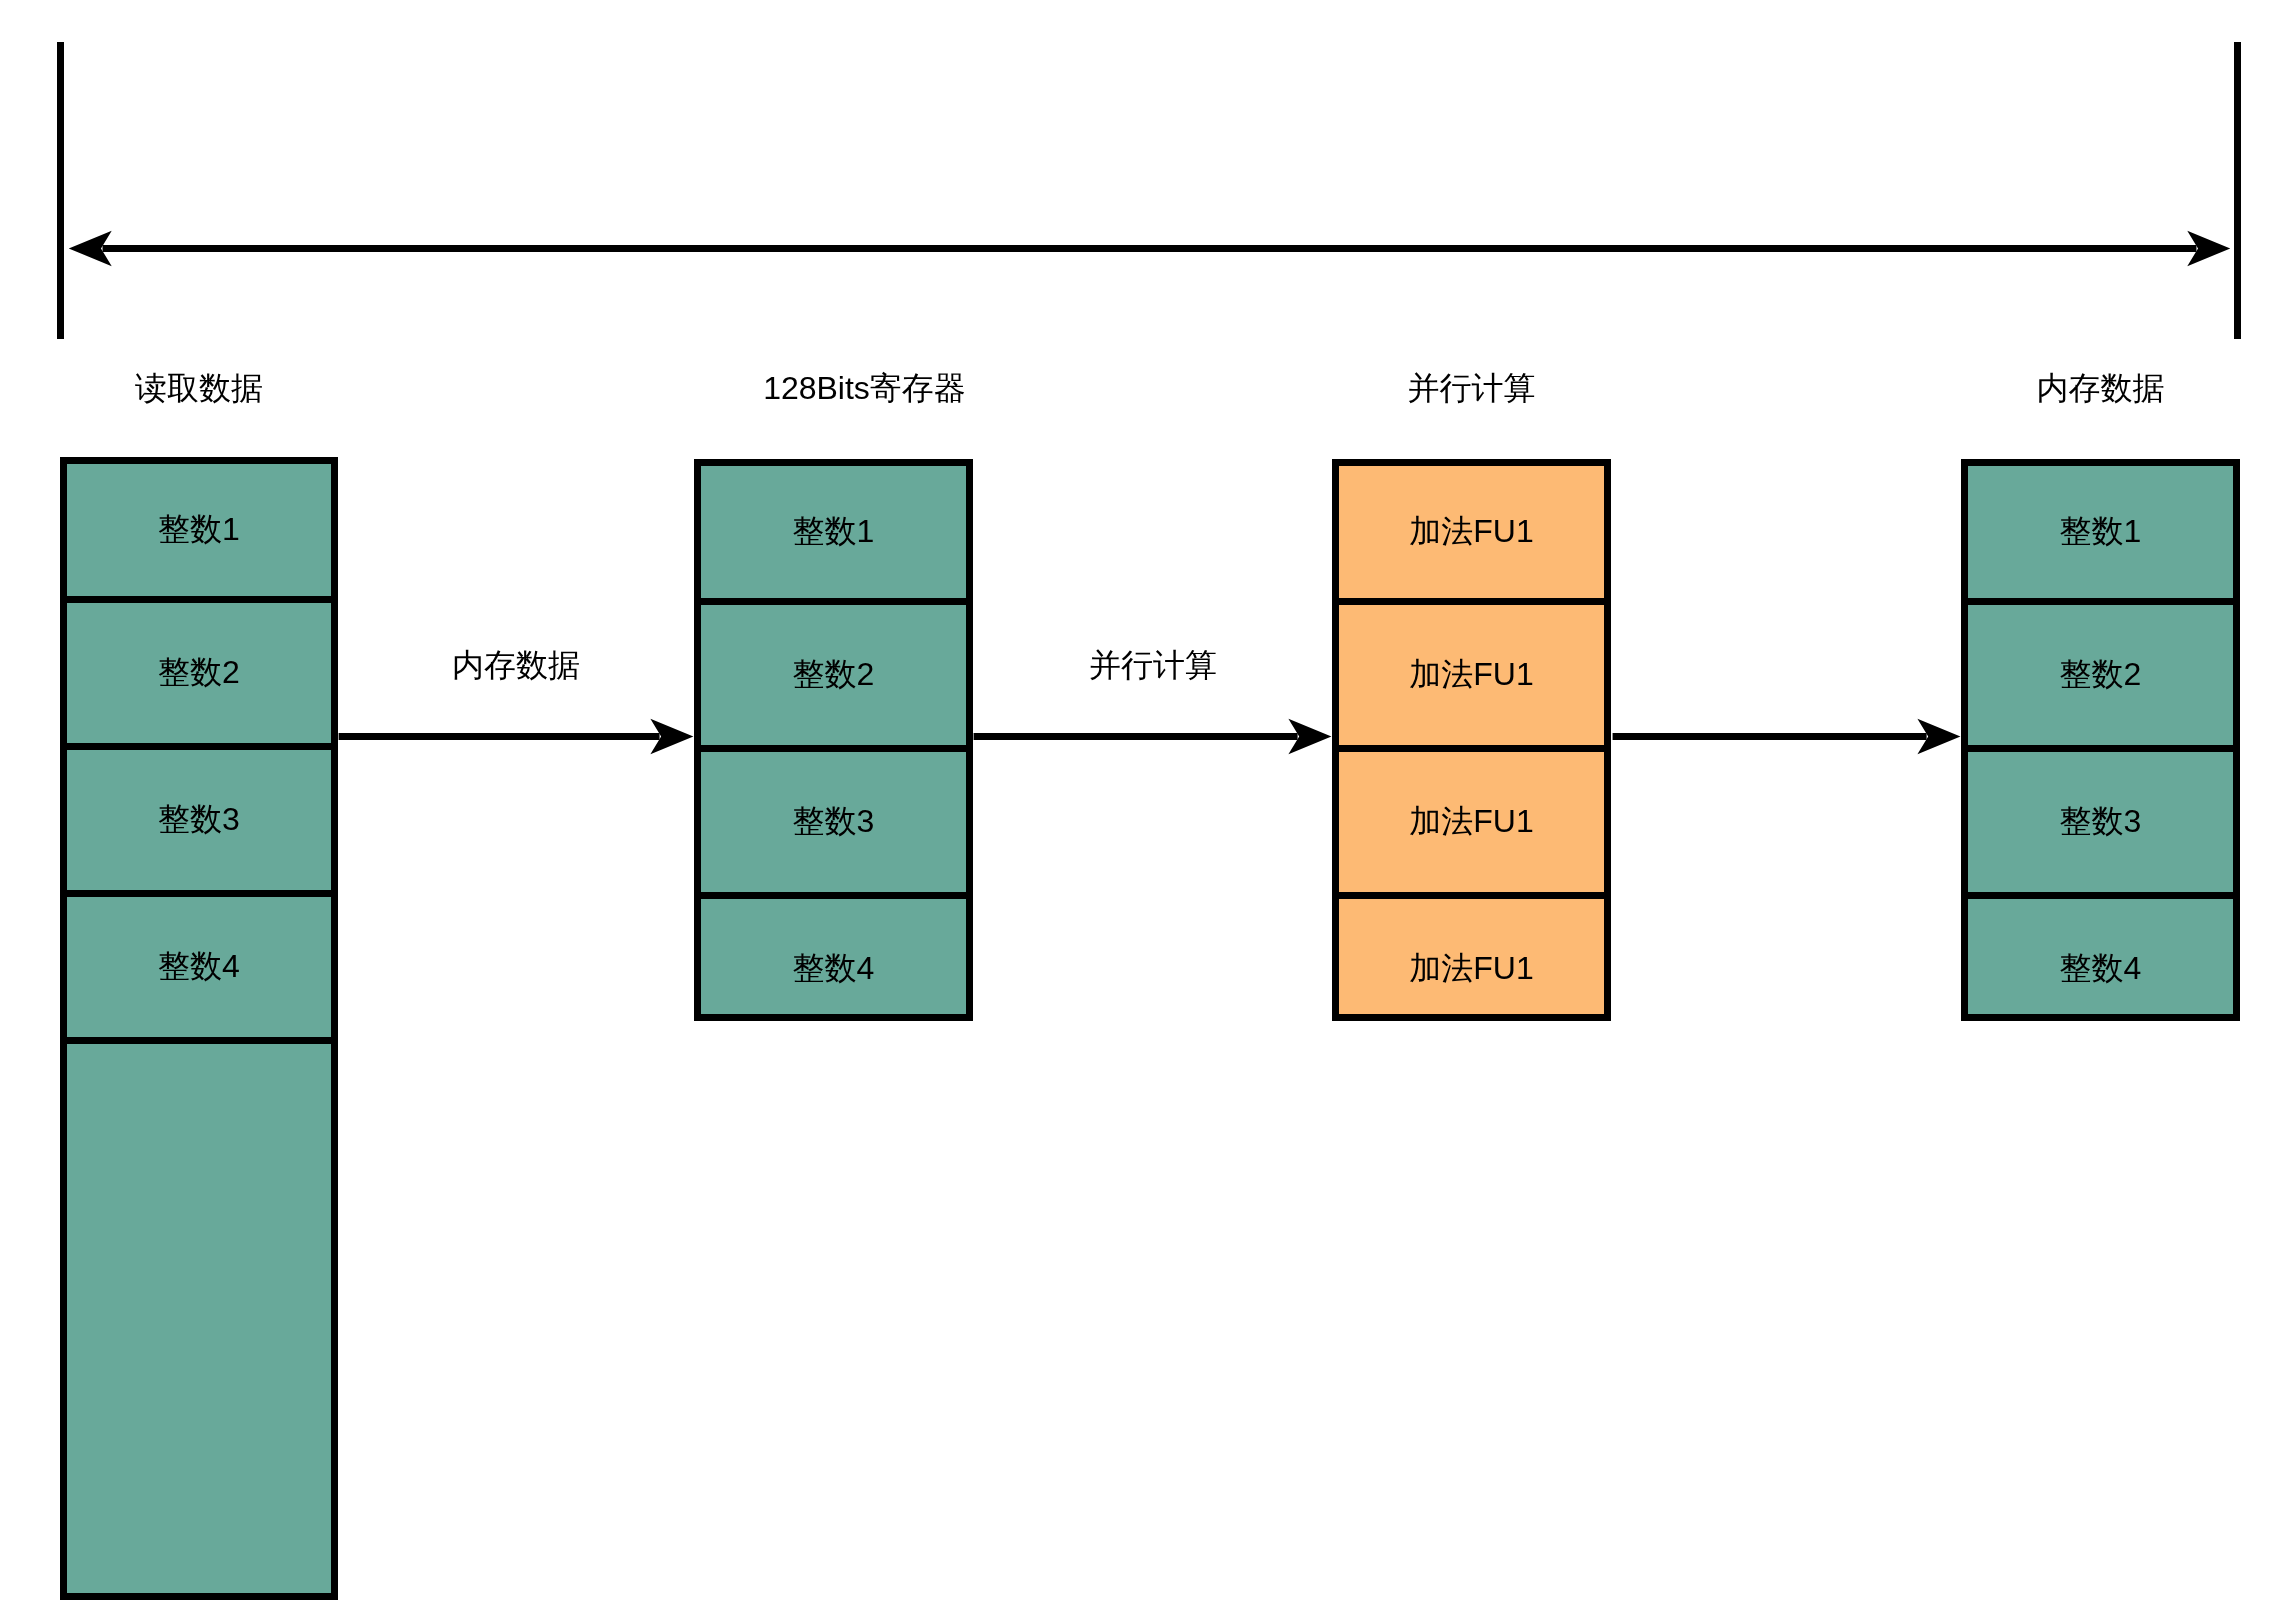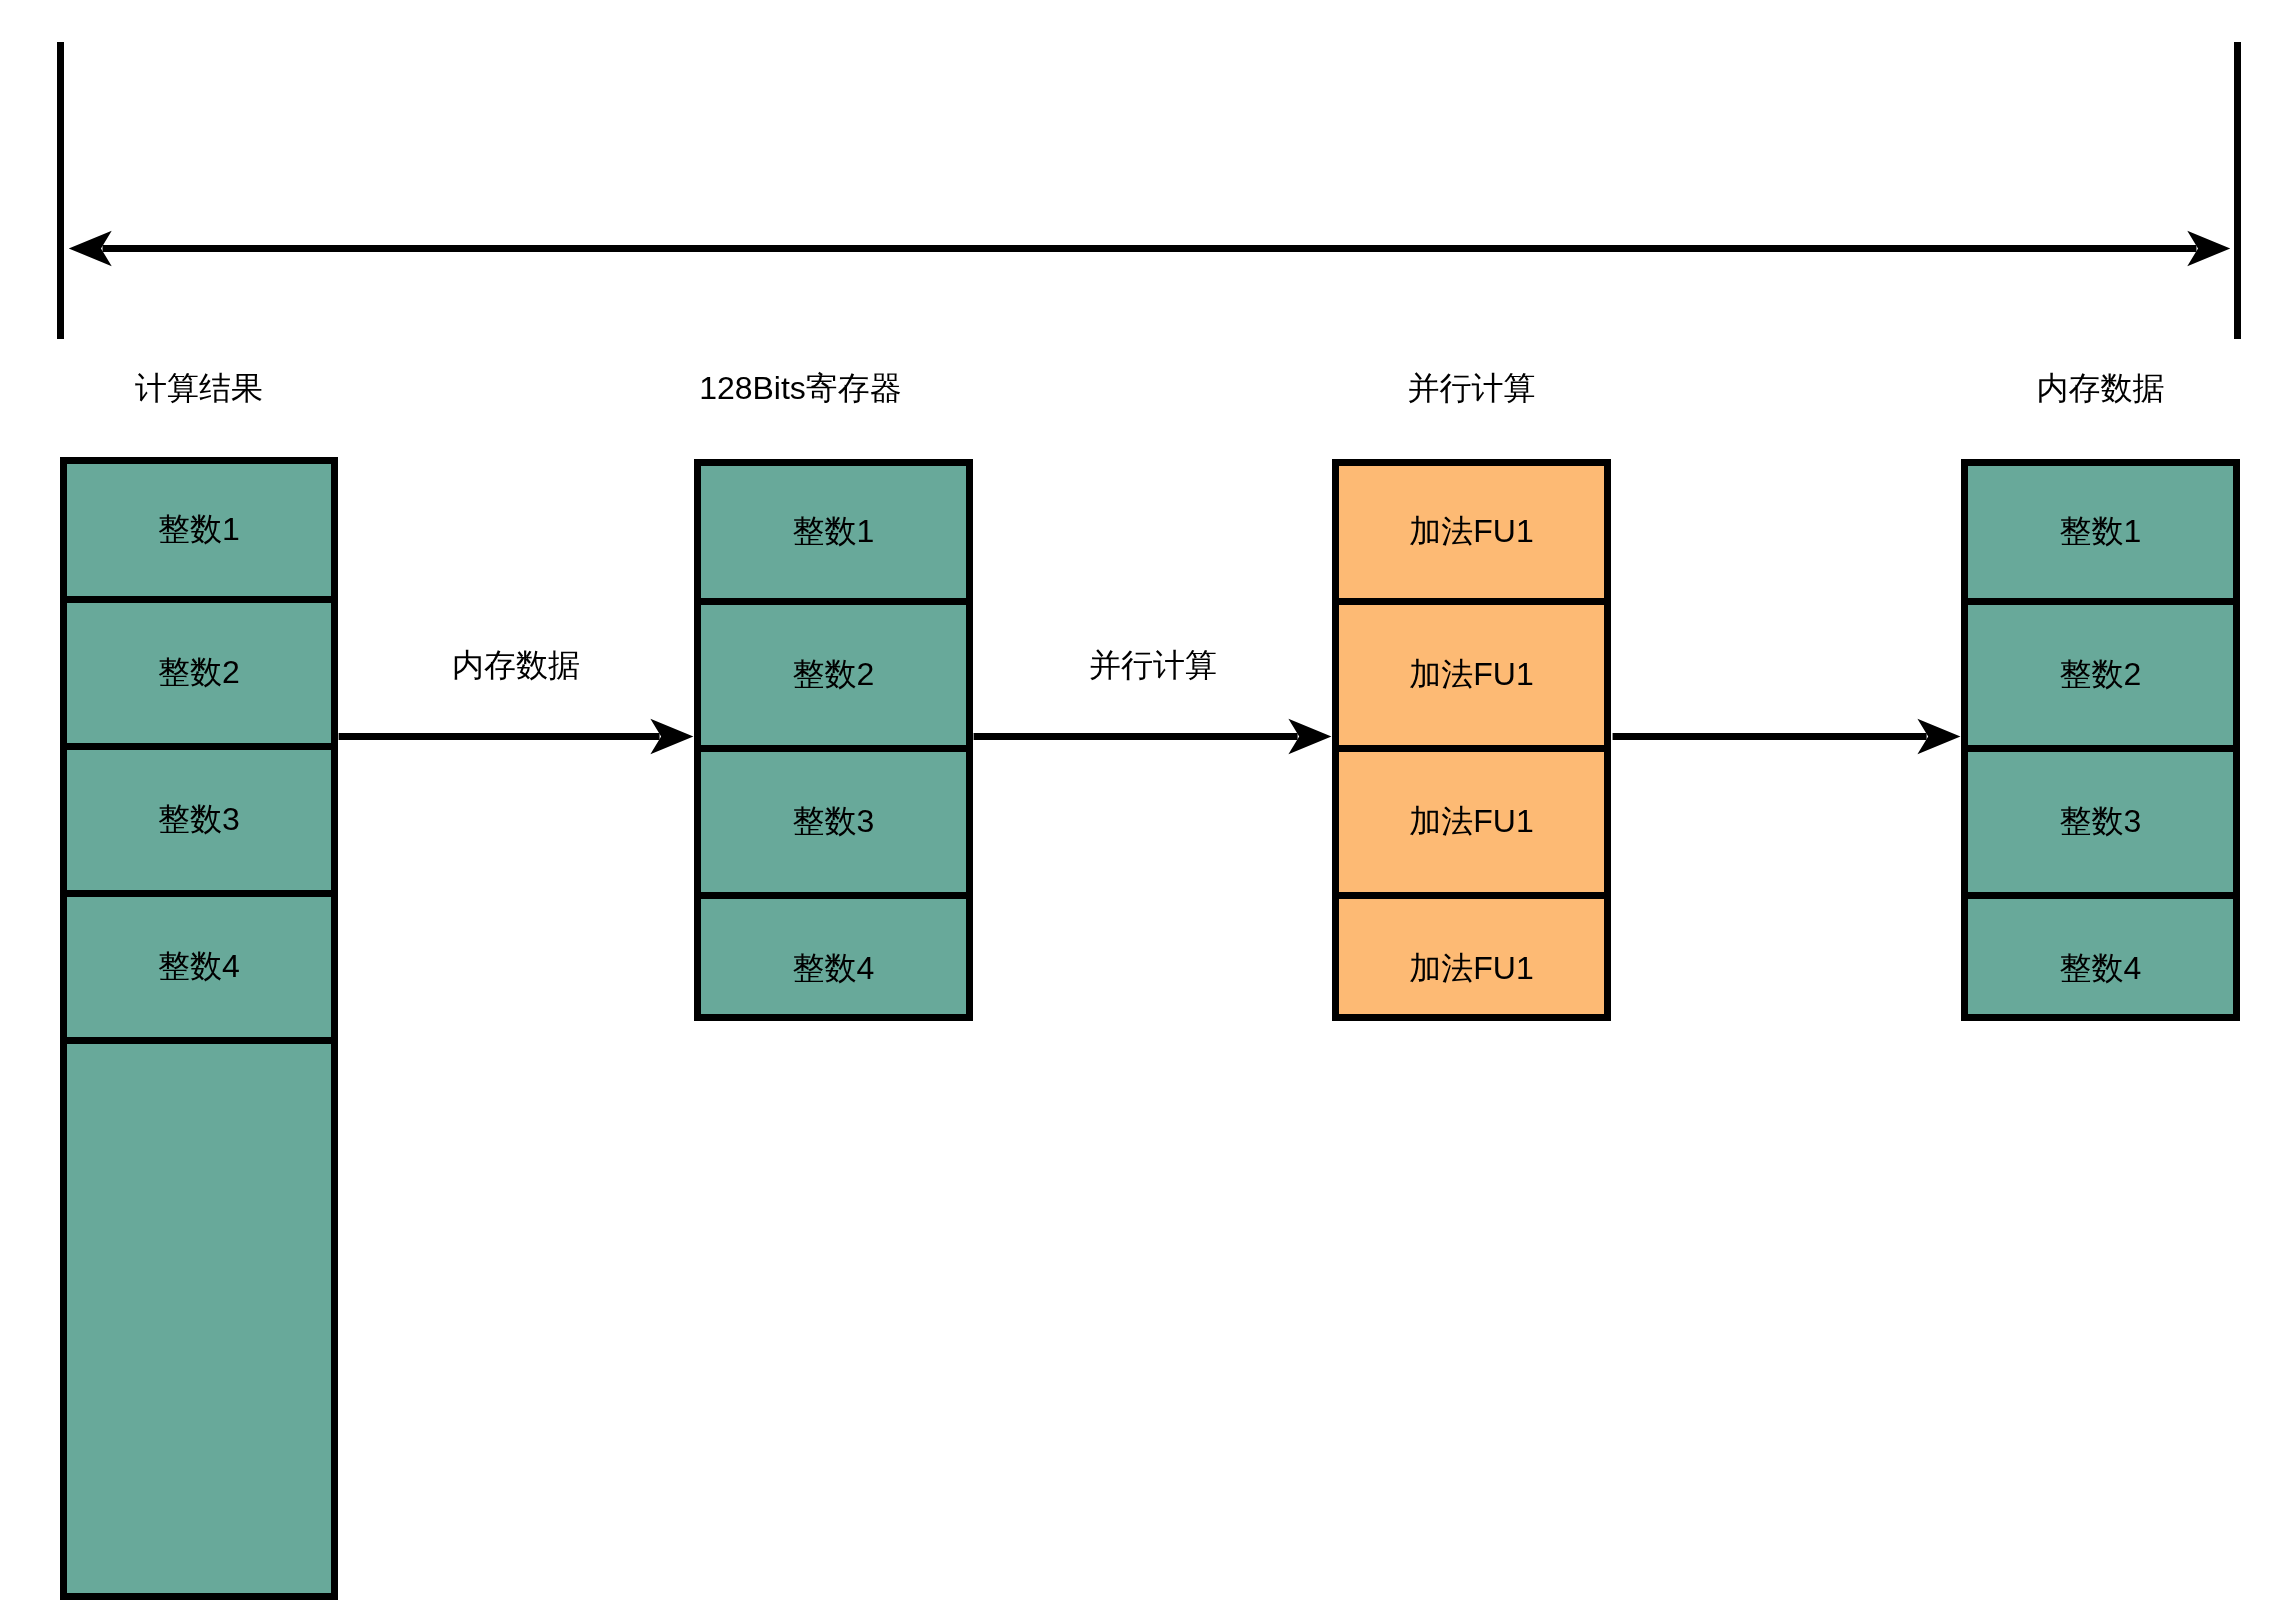--- a/index.html
+++ b/index.html
@@ -38,21 +38,21 @@
   .hdr {
     position: absolute;
     top: 367px;
     height: 42px;
     text-align: center;
     font-size: 32px;
     line-height: 42px;
     white-space: nowrap;
   }
   #hdr-memory   { left: 60px;   width: 278px; }
-  #hdr-register { left: 661px;  width: 279px; }
+  #hdr-register { left: 725px;  width: 279px; }
   #hdr-parallel { left: 1332px; width: 279px; }
   #hdr-result   { left: 1961px; width: 279px; }
   .col {
     position: absolute;
     box-sizing: border-box;
     border: 7px solid #000000;
   }
   .col.green { background: #68A99A; }
   .col.pink  { background: #fdba74; }
   #col-memory   { left: 60px;   top: 457px; width: 278px; height: 1143px; }
@@ -94,21 +94,21 @@
 <div class="canvas">
 
   <div class="vbar" id="bar-left"></div>
   <div class="vbar" id="bar-right"></div>
   <svg class="arr" id="span-arrow" width="2171" height="43" viewBox="0 0 2815 56">
     <line x1="44" y1="28" x2="2771" y2="28" stroke="#000000" stroke-width="9"></line>
     <polygon points="0,28 56,5 42,28 56,51" fill="#000000"></polygon>
     <polygon points="2815,28 2759,5 2773,28 2759,51" fill="#000000"></polygon>
   </svg>
 
-  <div class="hdr" id="hdr-memory">计算结果</div>
+  <div class="hdr" id="hdr-memory">读取数据</div>
   <div class="hdr" id="hdr-register">128Bits寄存器</div>
   <div class="hdr" id="hdr-parallel">并行计算</div>
   <div class="hdr" id="hdr-result">内存数据</div>
 
   <div class="col green" id="col-memory">
     <div class="cell">整数1</div>
     <div class="cell">整数2</div>
     <div class="cell">整数3</div>
     <div class="cell">整数4</div>
     <div class="cell tail"></div>

